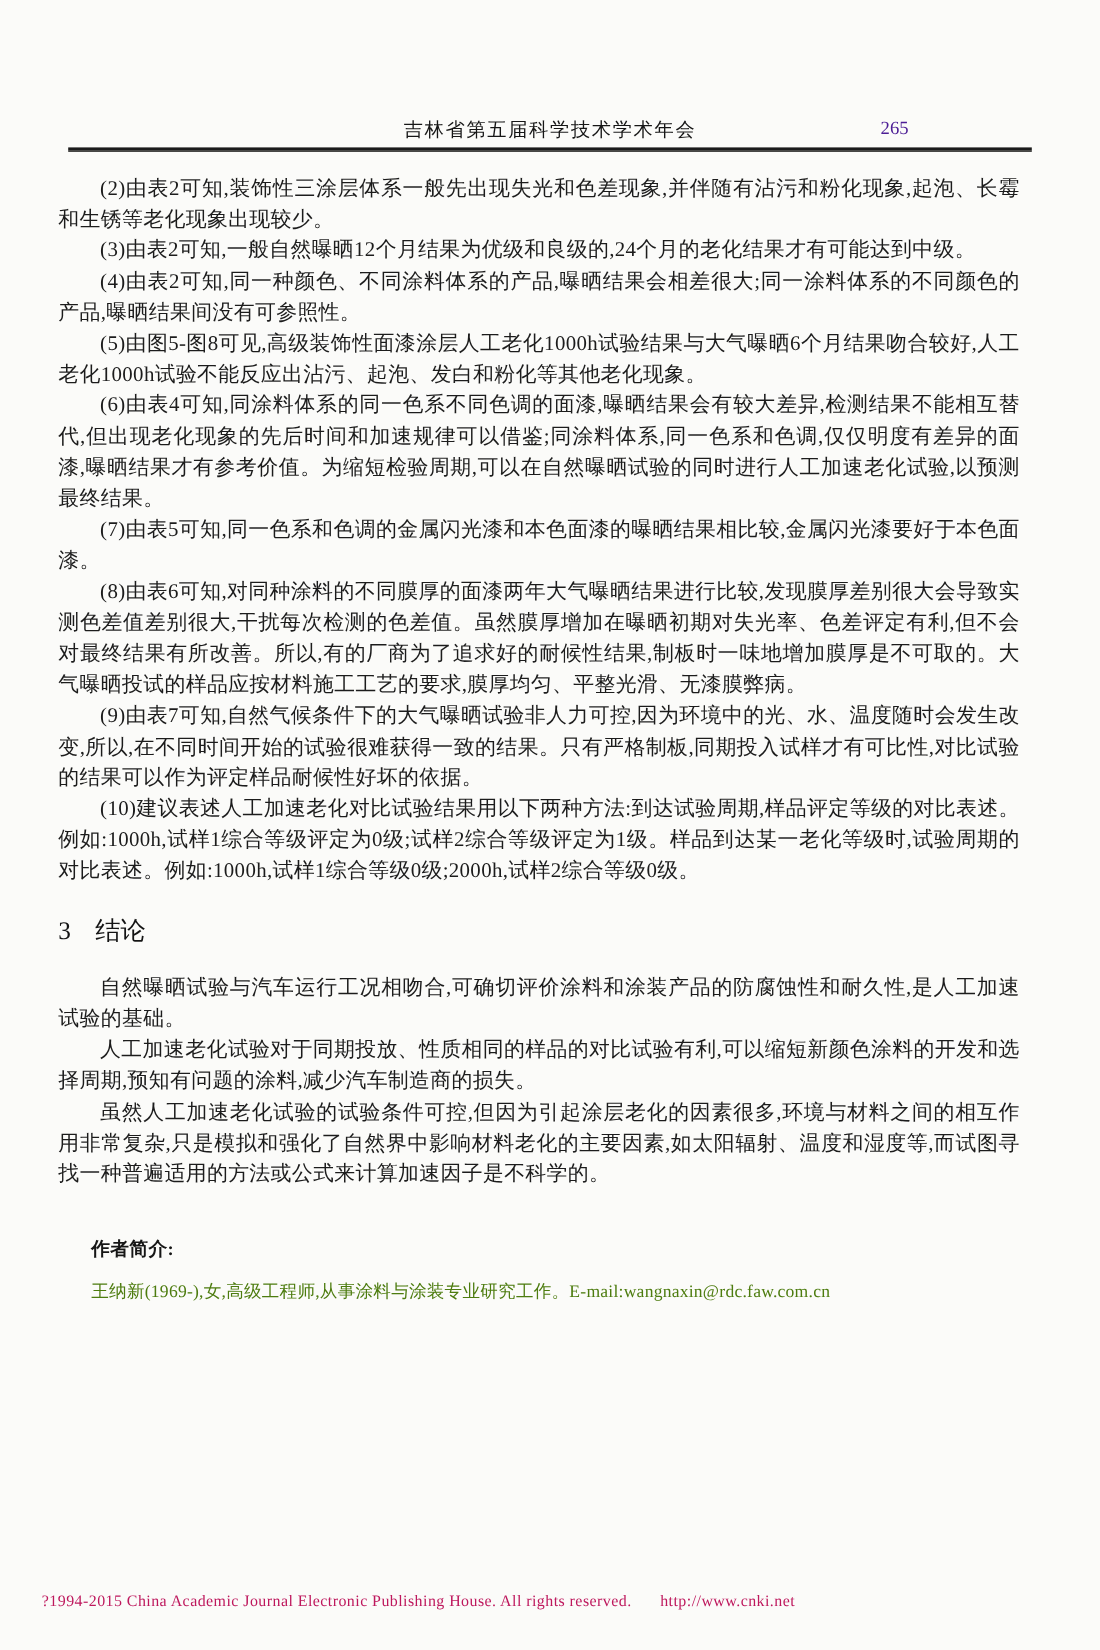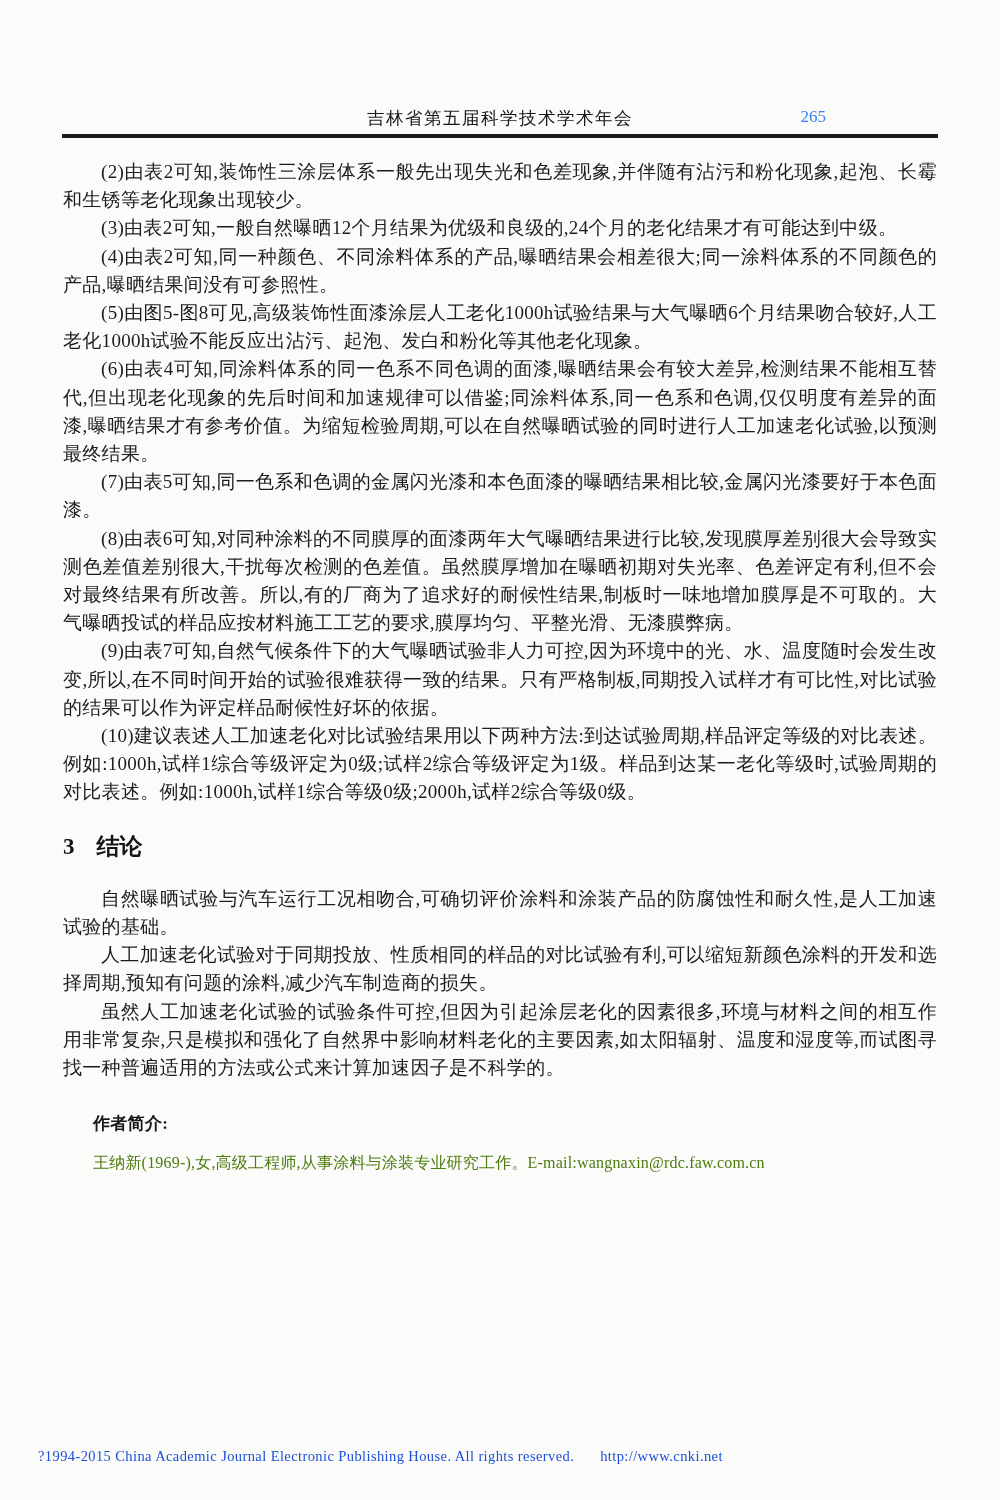--- a/index.html
+++ b/index.html
@@ -37,60 +37,60 @@
     text-align: center;
     font-size: 17.5px;
     letter-spacing: 1.5px;
     color: #161616;
   }
   .page-number {
     position: absolute;
     right: 112px;
     top: 1px;
     font-size: 17px;
-    color: #3b82f6;
+    color: #4c1d95;
   }
   .header-rule {
     margin-top: 2px;
     height: 4px;
     border-top: 3px solid #1b1b1b;
     border-bottom: 1.5px solid #1b1b1b;
   }
 
   
   .content {
     position: absolute;
     top: 158px;
-    left: 63px;
+    left: 53px;
     width: 874px;
     font-size: 19px;
     line-height: 28.2px;
     text-align: justify;
     color: #1c1c1c;
     letter-spacing: 0.3px;
   }
   .content p {
     text-indent: 2em;
     margin: 0;
   }
 
   
   .section-heading {
     margin: 26px 0 24px 0;
     font-size: 23px;
-    font-weight: bold;
+    font-weight: normal;
     color: #141414;
     text-indent: 0;
     letter-spacing: 0;
   }
   .section-heading .sec-num { margin-right: 22px; }
 
   
   .author-section {
-    margin-top: 28px;
+    margin-top: 40px;
     margin-left: 30px;
   }
   .author-heading {
     font-size: 17px;
     font-weight: bold;
     color: #161616;
     margin-bottom: 10px;
   }
   .author-bio {
     font-size: 16px;
@@ -98,21 +98,21 @@
     letter-spacing: 0.2px;
   }
 
   
   .footer-watermark {
     position: absolute;
     top: 1448px;
     left: 38px;
     width: 920px;
     font-size: 14.5px;
-    color: #1d4ed8;
+    color: #be185d;
     letter-spacing: 0.4px;
     white-space: nowrap;
   }
   .footer-watermark .footer-url { margin-left: 26px; }
 </style>
 </head>
 <body>
 
 <div class="page">
 

